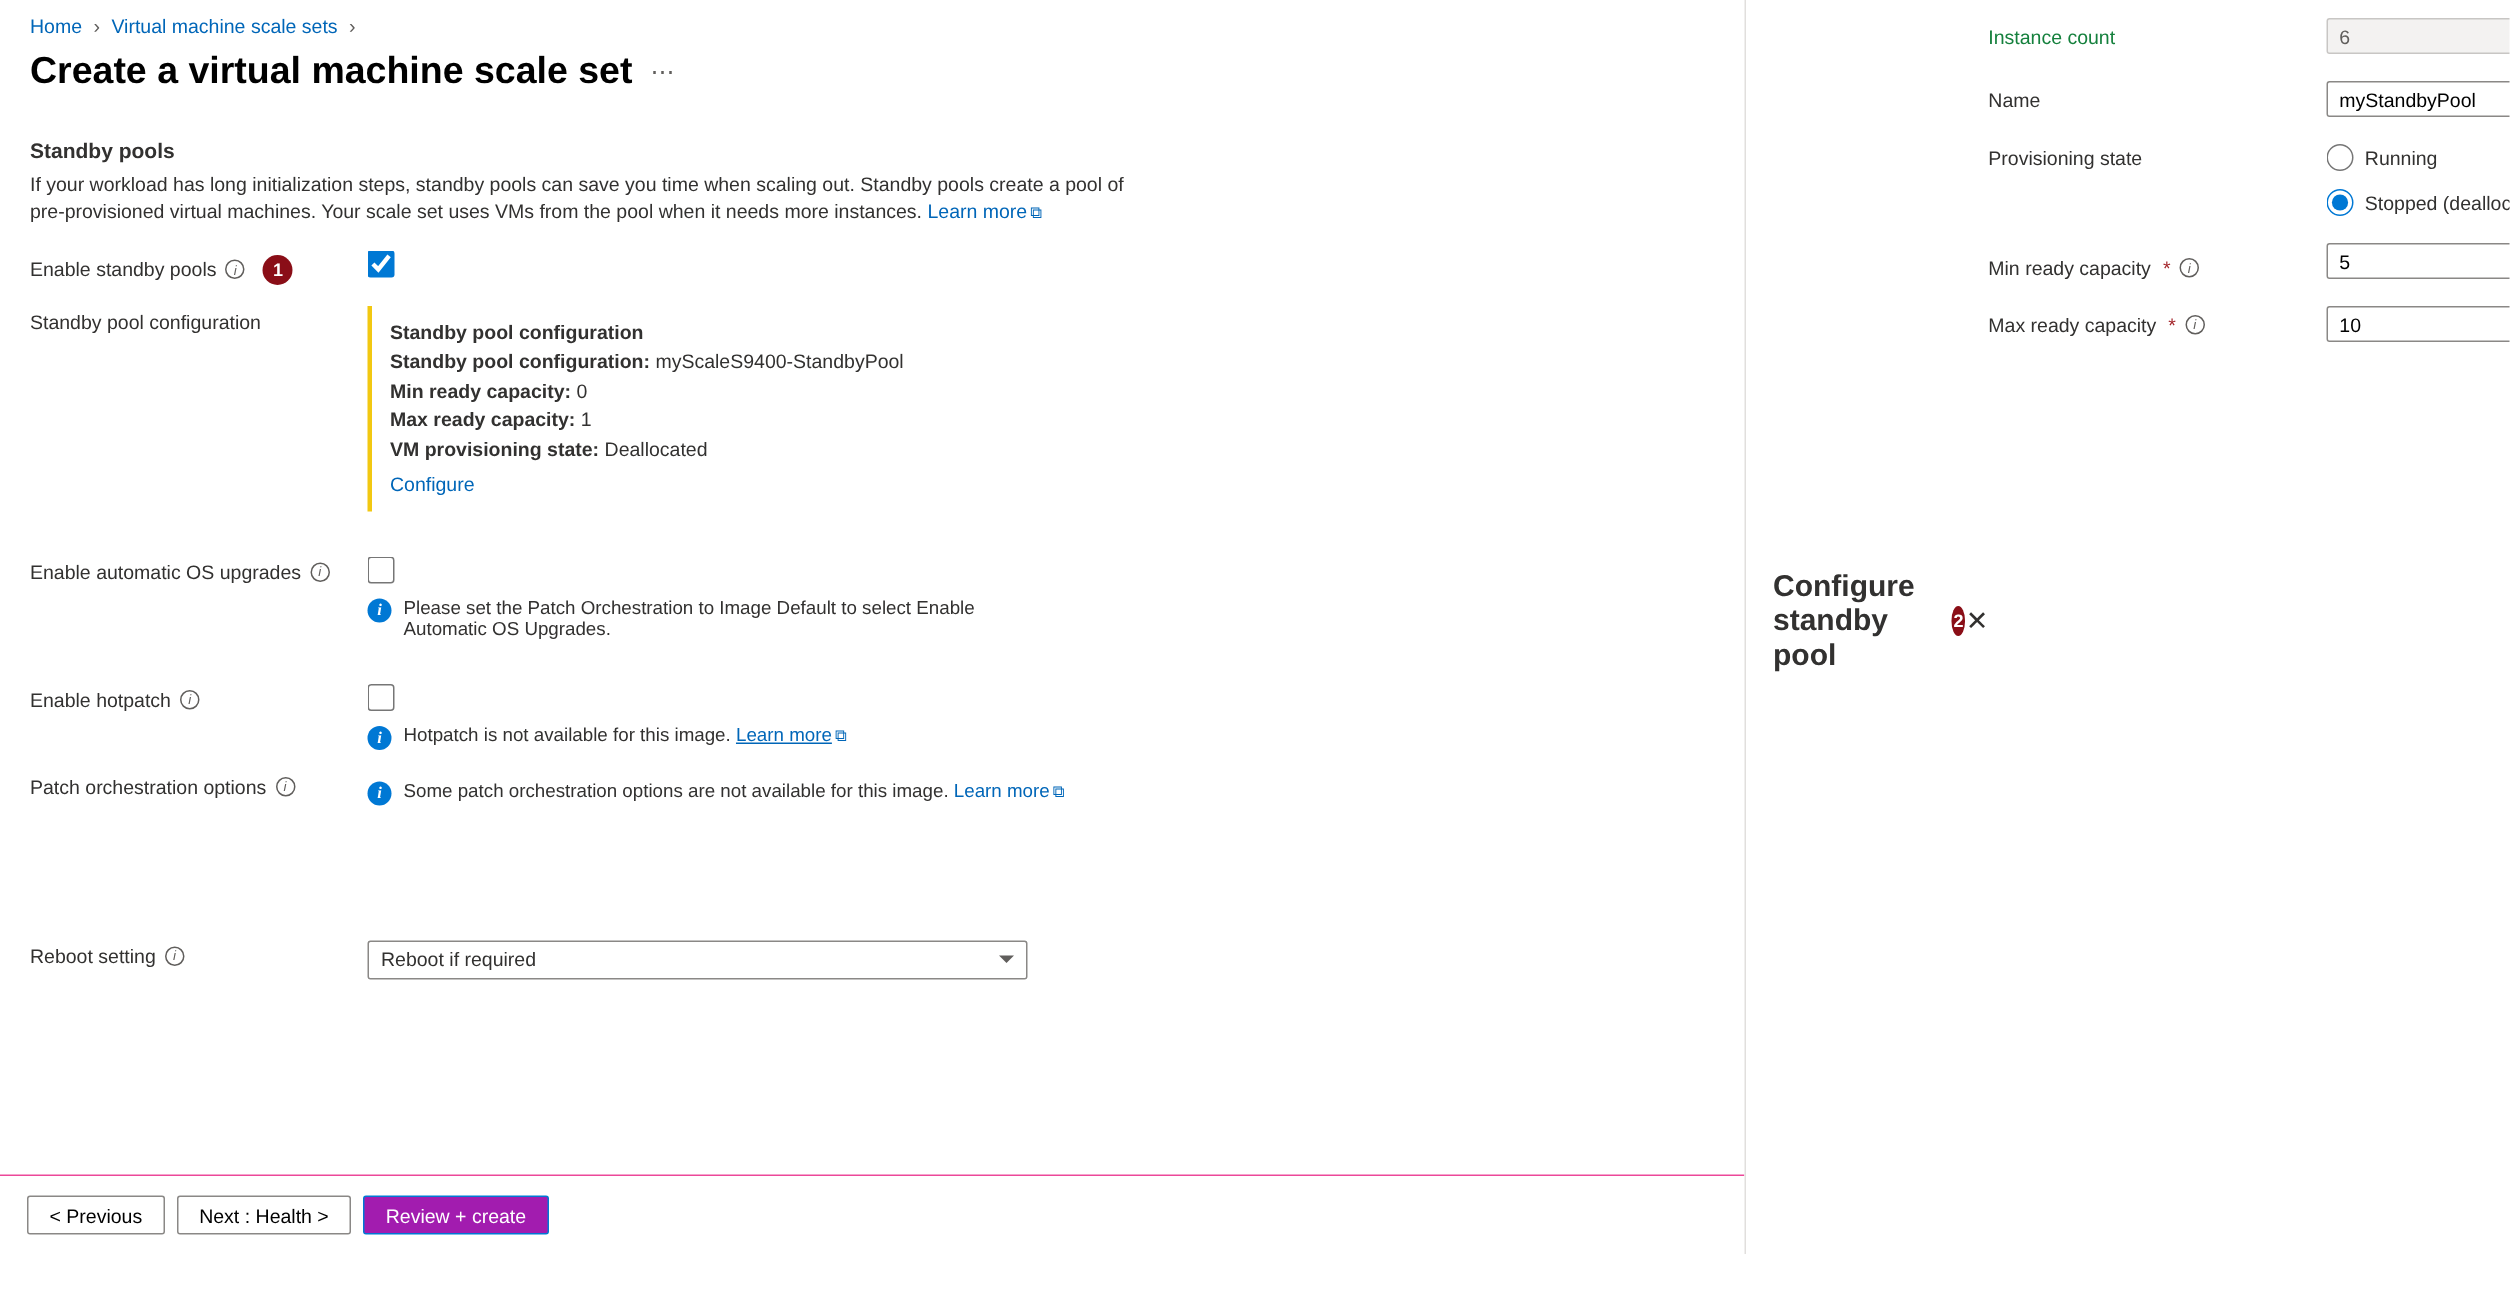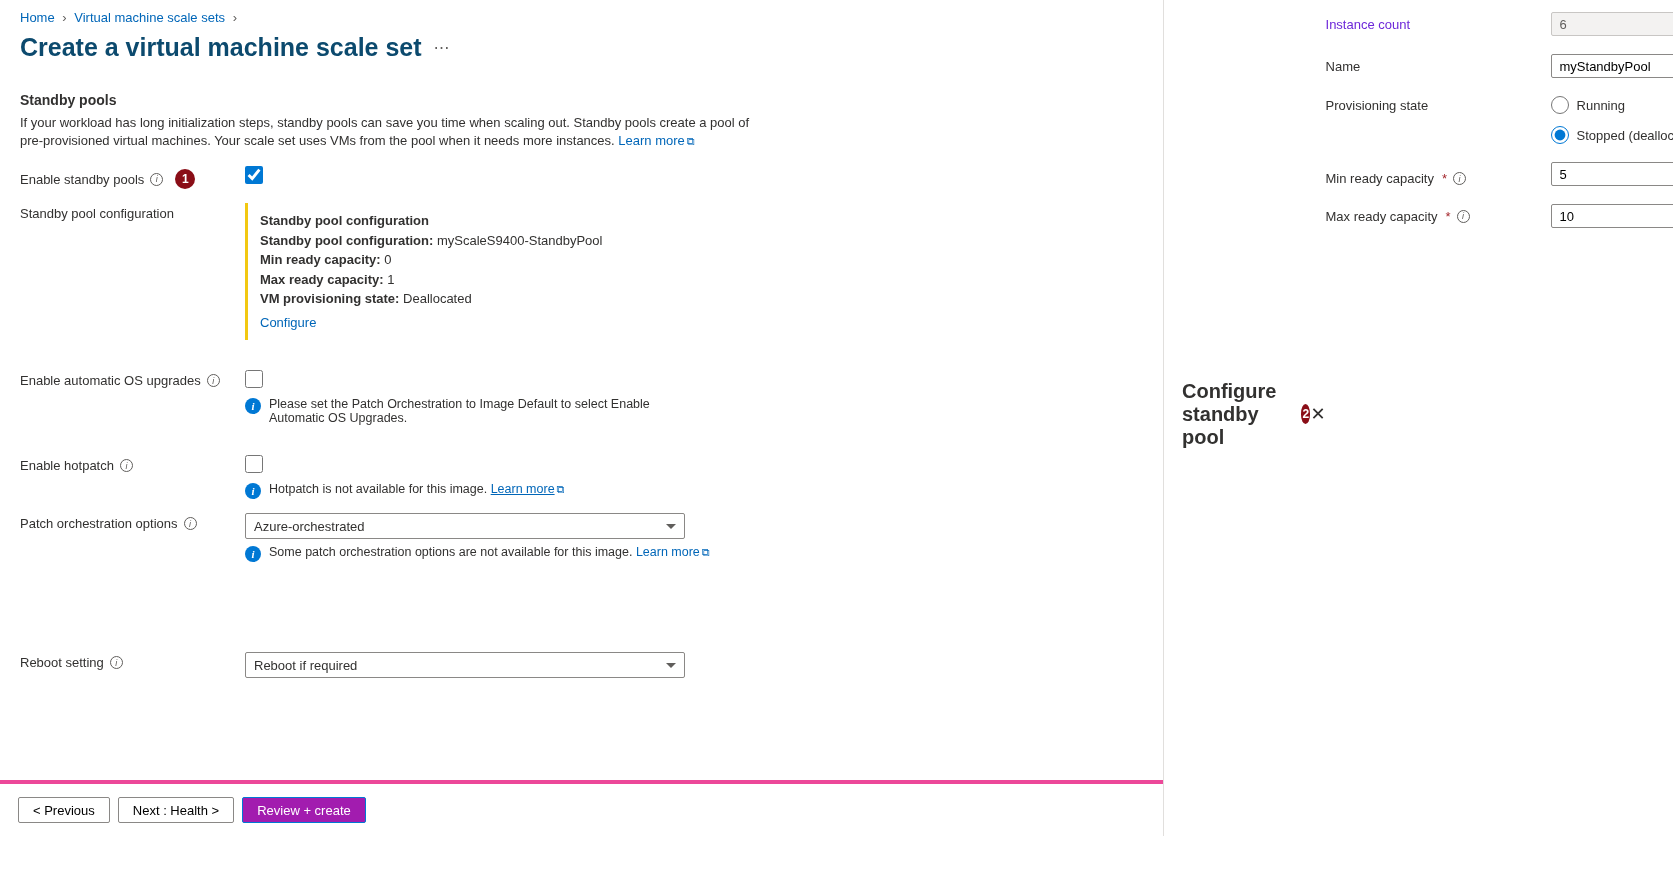--- a/index.html
+++ b/index.html
@@ -28,21 +28,21 @@
   .breadcrumb {
     font-size: 13px;
     padding-bottom: 6px;
   }
   .breadcrumb .sep { color: #605e5c; margin: 0 4px; }
 
   .title-row { display: flex; align-items: center; gap: 12px; margin-top: 2px; }
   h1.page-title {
     font-size: 25px;
     font-weight: 600;
-    color: #0c4a6e;
+    color: #000000;
   }
   .ellipsis-icon { color: #605e5c; font-size: 16px; cursor: pointer; }
 
   .section {
     margin-top: 30px;
     max-width: 750px;
   }
   .section-heading {
     font-size: 14px;
     font-weight: 600;
@@ -156,21 +156,21 @@
   .chevron-down-icon {
     width: 0; height: 0;
     border-left: 5px solid transparent;
     border-right: 5px solid transparent;
     border-top: 5px solid #605e5c;
   }
 
   .footer-bar {
     position: absolute;
     bottom: 0; left: 0; right: 0;
-    border-top: 4px solid #ec4899;
+    border-top: 1px solid #ec4899;
     padding: 13px 18px;
     display: flex;
     gap: 8px;
     background: #fff;
   }
   .btn {
     height: 26px;
     padding: 0 14px;
     border: 1px solid #8a8886;
     background: #fff;
@@ -345,24 +345,20 @@
           </div>
         </div>
       </div>
 
       <div class="form-row">
         <div class="form-label">
           <span>Patch orchestration options</span>
           <span class="info-circle-icon"></span>
         </div>
         <div class="form-control-area">
-          <div class="select">
-            <span>Azure-orchestrated</span>
-            <span class="chevron-down-icon"></span>
-          </div>
           <div class="inline-info">
             <span class="blue-info-icon"></span>
             <span>
               <span>Some patch orchestration options are not available for this image. </span>
               <a><span>Learn more</span></a><span class="ext-link-icon">⧉</span>
             </span>
           </div>
         </div>
       </div>
 
@@ -391,21 +387,21 @@
     <div class="panel-header">
       <div class="panel-title">
         <span>Configure standby pool</span>
         <span class="callout-badge">2</span>
       </div>
       <span class="close-icon">✕</span>
     </div>
 
     <div class="panel-body">
       <div class="form-row">
-        <div class="form-label" style="color:#6d28d9;">
+        <div class="form-label" style="color:#15803d;">
           <span>Instance count</span>
         </div>
         <div class="form-control-area">
           <input type="text" disabled="" value="6" style="">
         </div>
       </div>
 
       <div class="form-row">
         <div class="form-label">
           <span>Name</span>

